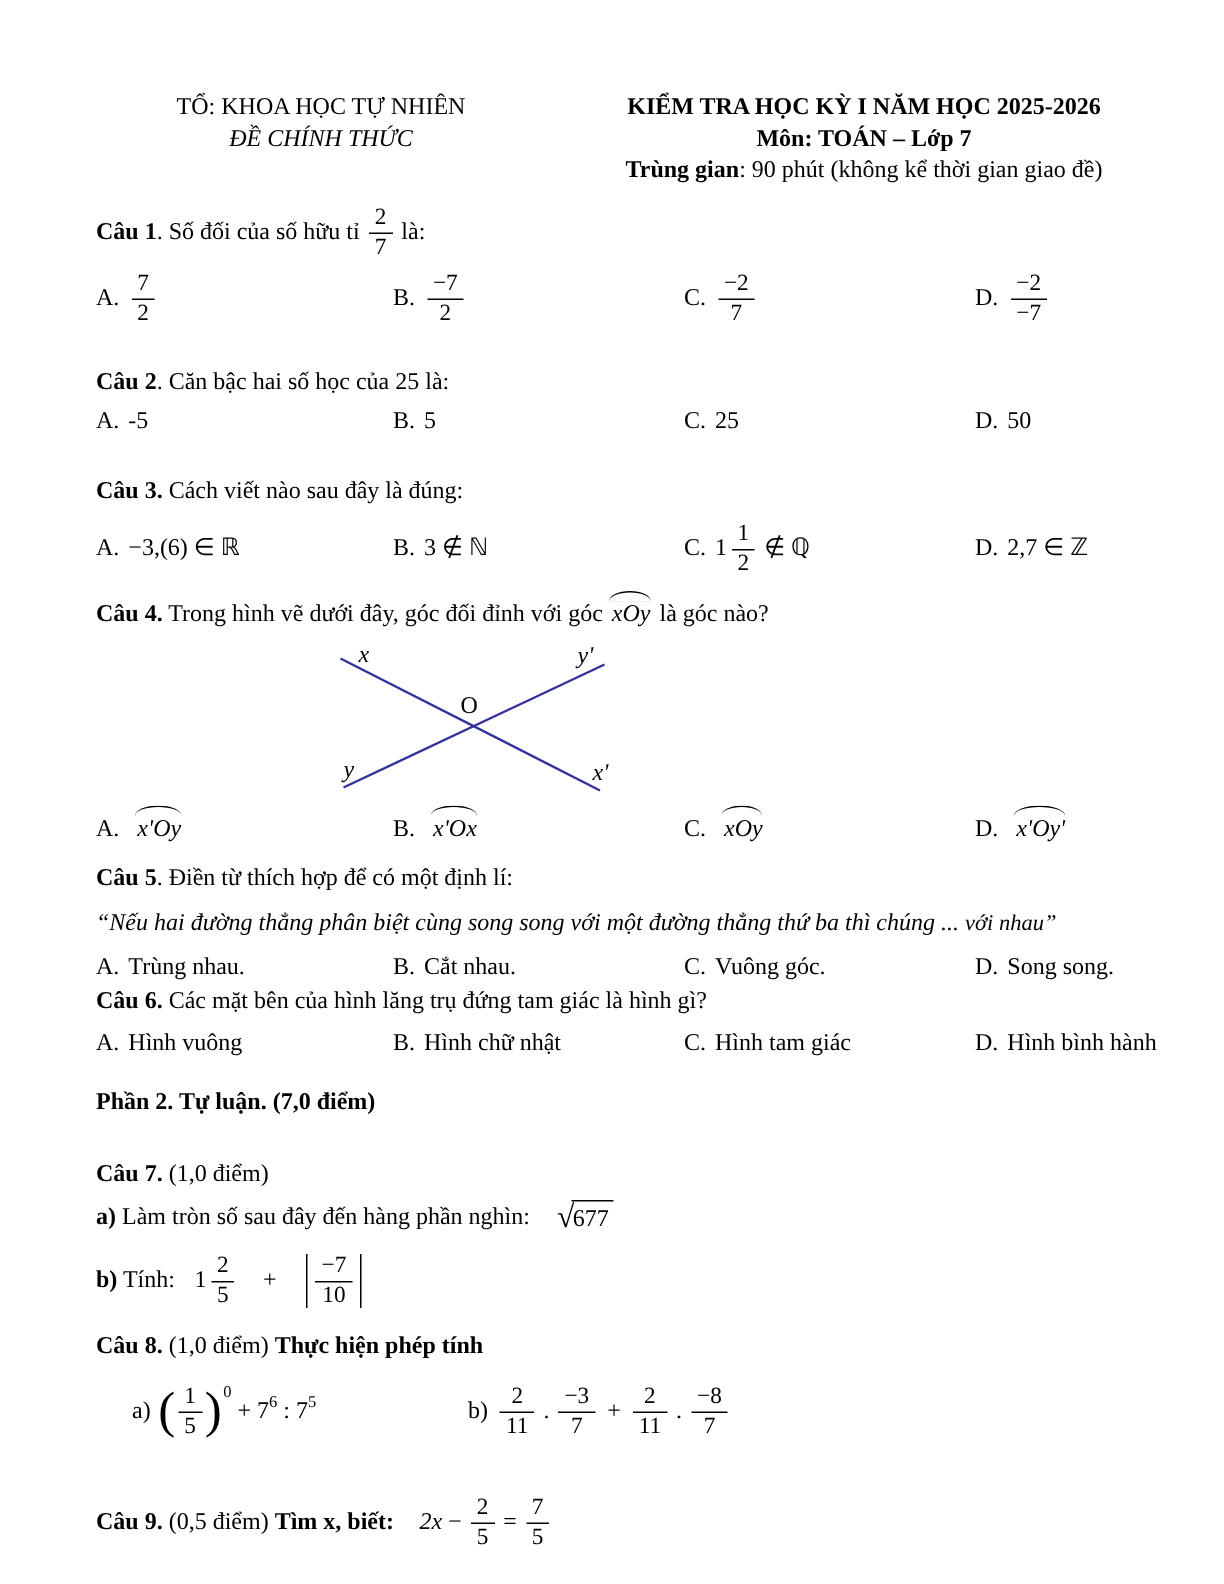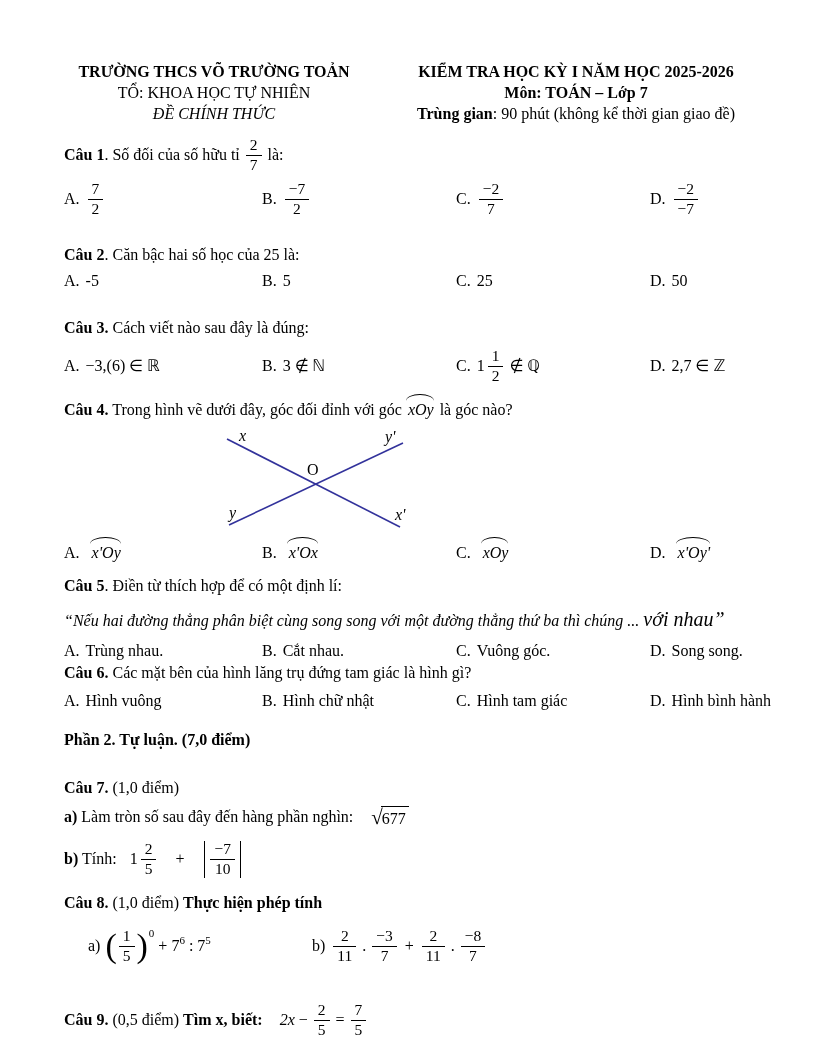--- a/index.html
+++ b/index.html
@@ -50,40 +50,39 @@
   .exp { font-size:11px; position:relative; top:-6px; }
   .dot { padding:0 2px; }
 
   
   .figure { margin-top:6px; margin-left:150px; width:232px; height:108px; }
   .figlab { font-size:16px; }
   .fig-it { font-style:italic; }
 
   
   .quote { margin-top:9px; font-style:italic; }
-  .quote-end { font-size:20px; }
+  .quote-end { font-size:15px; }
 
   
   .frow { display:flex; align-items:center; gap:13px; }
   .q7a { margin-top:7px; }
   .q7b { margin-top:8px; min-height:44px; }
   .q8head { margin-top:12px; }
   .q8row { display:flex; align-items:center; margin-top:6px; min-height:52px; }
   .q8a { margin-left:24px; width:200px; display:inline-flex; align-items:center; gap:5px; }
   .q8b { margin-left:24px; display:inline-flex; align-items:center; gap:2px; }
   .q9row { margin-top:26px; min-height:44px; }
 </style>
 </head>
 <body>
 
 <div class="page">
 
   <div class="exam-header">
     <div class="hl">
-      <div class="b">TRƯỜNG THCS VÕ TRƯỜNG TOẢN</div>
       <div>TỔ: KHOA HỌC TỰ NHIÊN</div>
       <div class="official">ĐỀ CHÍNH THỨC</div>
     </div>
     <div class="hr">
       <div class="b">KIỂM TRA HỌC KỲ I NĂM HỌC 2025-2026</div>
       <div class="b">Môn: TOÁN – Lớp 7</div>
       <div><span class="b">Trùng gian</span><span>: 90 phút (không kể thời gian giao đề)</span></div>
     </div>
   </div>
 

